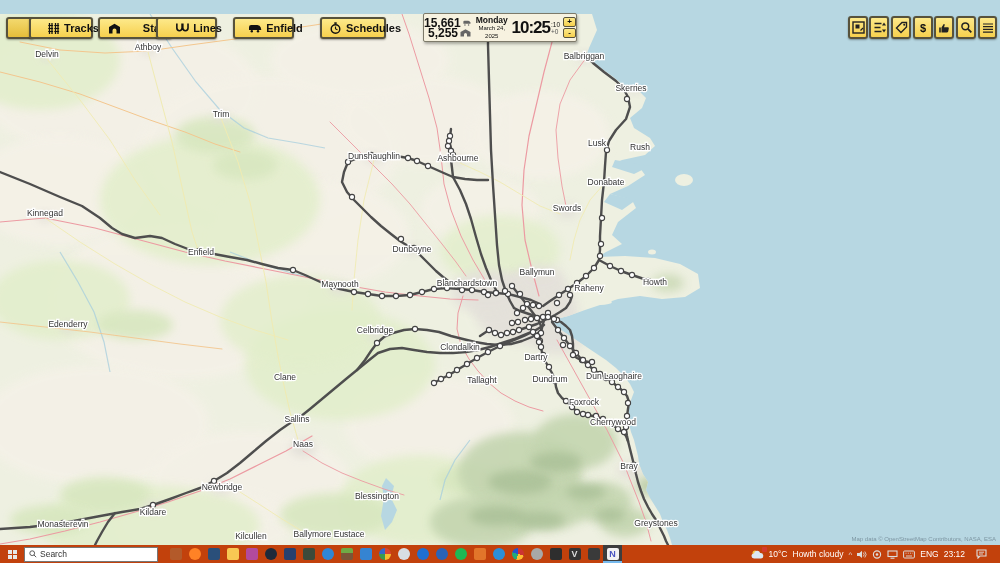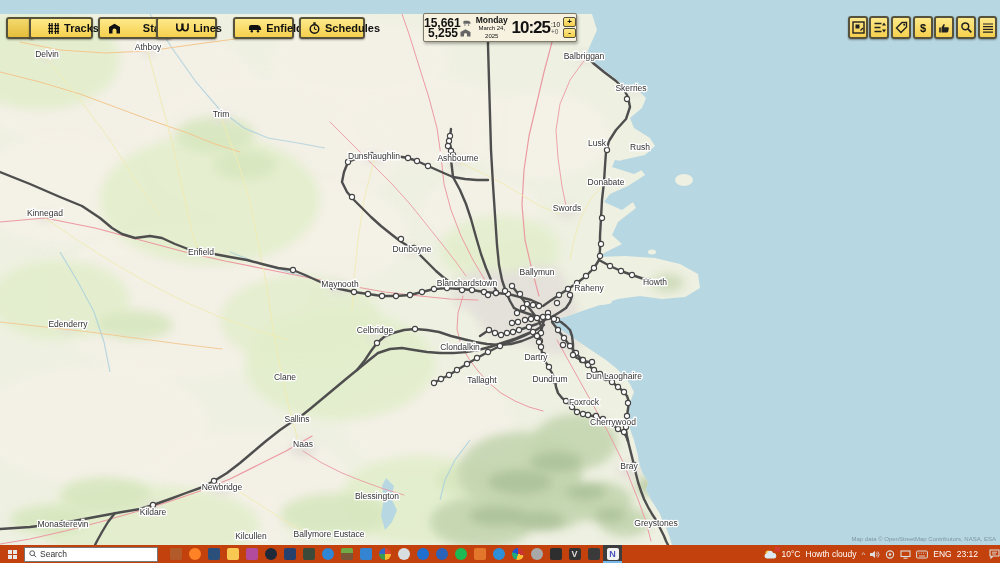--- a/index.html
+++ b/index.html
@@ -50,21 +50,21 @@
   .winlogo{display:grid;grid-template-columns:4px 4px;grid-template-rows:4px 4px;gap:1px;}
   .winlogo span{background:#e8e8e8;display:block;}
   .searchbox{width:128px;height:13px;background:#fff;border:1px solid #777;display:flex;align-items:center;
     gap:3px;padding-left:4px;font-size:8.5px;color:#333;cursor:text;}
   #apps{display:flex;height:18px;margin-left:8px;}
   .app{width:19px;height:18px;display:flex;align-items:center;justify-content:center;cursor:pointer;}
   .app.active{background:#3d3d3d;box-shadow:inset 0 -2px 0 #76b9ed;}
   .ic{width:12px;height:12px;border-radius:2px;display:flex;align-items:center;justify-content:center;
     font-size:9px;font-weight:bold;}
   .ic.circle{border-radius:50%;}
-  .tray{margin-left:auto;display:flex;align-items:center;gap:5px;font-size:8.5px;padding-right:0;}
+  .tray{margin-left:auto;display:flex;align-items:center;gap:5px;font-size:8.5px;padding-right:13px;}
   .tray .txt{white-space:nowrap;}
   .weather{position:relative;display:flex;align-items:center;}
   .badge{position:absolute;top:-2px;right:-3px;width:5px;height:5px;background:#d23b2e;border-radius:1px;}
   .chev{font-size:8px;color:#ddd;}
 </style>
 </head>
 <body>
 
 <div class="screen">
 
@@ -394,21 +394,21 @@
     <span>Lines</span>
   </div>
   <div class="gbtn" style="left:233px;width:61px;">
     <svg width="14" height="10" viewBox="0 0 14 10">
       <path d="M1 7V4.2Q1 2 3.2 2h6.2q2.6 0 3.3 2.6l.6 2.4z" fill="#111"></path>
       <circle cx="3.8" cy="8.3" r="1.2" fill="#111"></circle>
       <circle cx="10" cy="8.3" r="1.2" fill="#111"></circle>
     </svg>
     <span>Enfield</span>
   </div>
-  <div class="gbtn" style="left:299px;width:66px;">
+  <div class="gbtn" style="left:320px;width:66px;">
     <svg width="13" height="13" viewBox="0 0 13 13">
       <rect x="5.3" y="0.3" width="2.4" height="1.6" fill="#111"></rect>
       <circle cx="6.5" cy="7" r="4.3" stroke="#111" stroke-width="1.4" fill="none"></circle>
       <path d="M6.5 7V4.4M6.5 7l2 .8" stroke="#111" stroke-width="1.1" fill="none"></path>
     </svg>
     <span>Schedules</span>
   </div>
 
   <div class="panel">
     <div class="counts">

